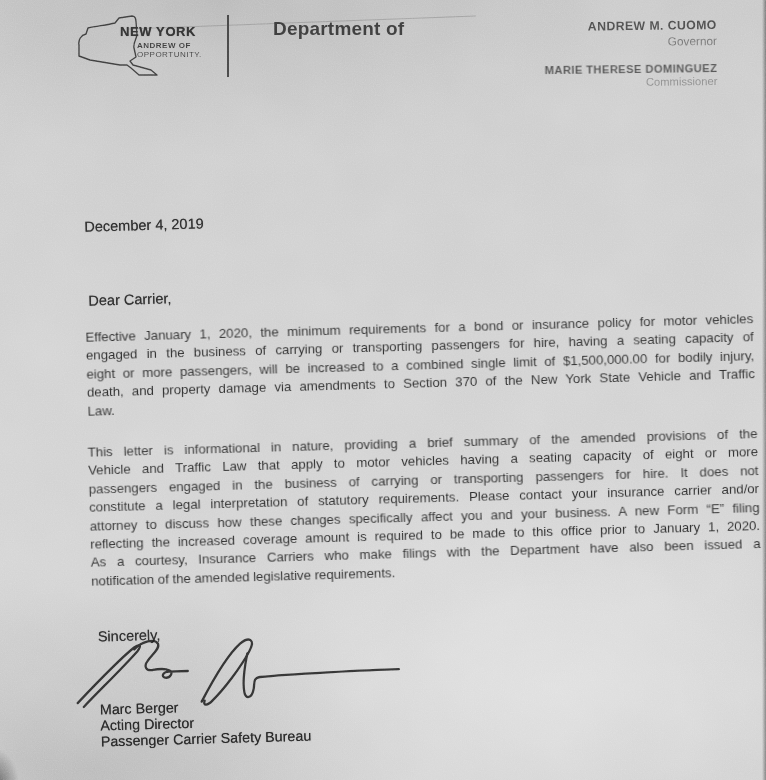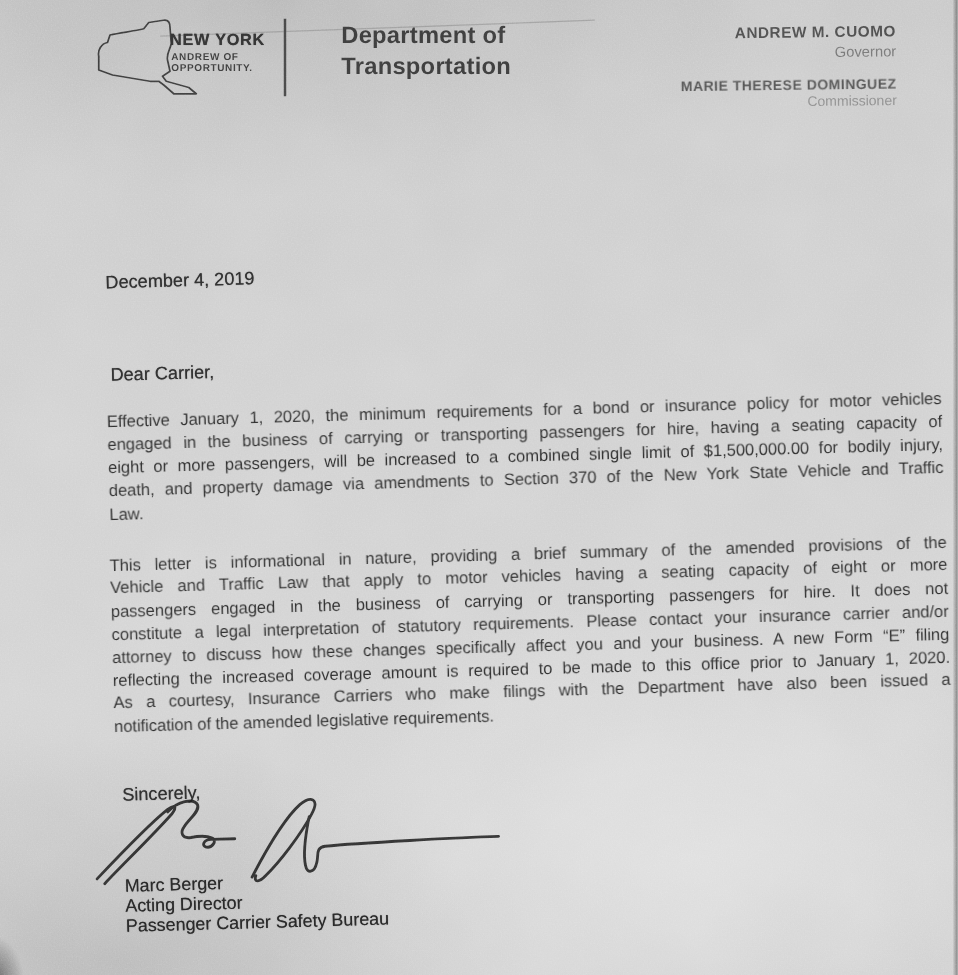--- a/index.html
+++ b/index.html
@@ -9,23 +9,23 @@
     background:
       radial-gradient(ellipse 520px 300px at 72% 88%, rgba(238,238,238,0.55), rgba(238,238,238,0) 70%),
       radial-gradient(ellipse 420px 260px at 12% 99%, rgba(110,110,110,0.20), rgba(110,110,110,0) 70%),
       radial-gradient(ellipse 500px 220px at 30% 0%, rgba(150,150,150,0.25), rgba(150,150,150,0) 75%),
       linear-gradient(176deg, #c3c3c3 0%, #cbcbcb 12%, #d0d0d0 45%, #d2d2d2 68%, #cacaca 100%);
   }
   .soft { text-shadow:0 0 0.7px rgba(46,46,46,0.85); }
 
   
   .logo-outline { position:absolute; left:74px; top:12px; filter:blur(0.2px); }
-  .brand      { position:absolute; left:136px; top:24px; font-size:13px; font-weight:bold; letter-spacing:0.6px; color:#313131; }
+  .brand      { position:absolute; left:120px; top:24px; font-size:13px; font-weight:bold; letter-spacing:0.6px; color:#313131; }
   .tagline1   { position:absolute; left:137px; top:41px; font-size:8px;  font-weight:bold; letter-spacing:0.5px; color:#3a3a3a; }
-  .tagline2   { position:absolute; left:137px; top:50px; font-size:8px;  font-weight:bold; letter-spacing:0.5px; color:#3a3a3a; }
+  .tagline2   { position:absolute; left:137px; top:50px; font-size:8px;  font-weight:normal; letter-spacing:0.5px; color:#3a3a3a; }
   .divider    { position:absolute; left:227px; top:15px; width:2px; height:62px; background:#454545; }
   .agency     { position:absolute; left:238px; top:16px; font-size:19px; font-weight:bold; line-height:25px; letter-spacing:0.2px; color:#3b3b3b; filter:blur(0.25px);margin-left:35px; }
 
   .officials  { position:absolute; right:49px; top:18px; text-align:right; transform:rotate(-0.7deg); transform-origin:100% 0; }
   .off-name1  { font-size:12.3px; font-weight:bold; letter-spacing:0.4px; color:#4d4d4d; }
   .off-title1 { font-size:11.8px; color:#757575; margin-top:2px; }
   .off-name2  { font-size:11.2px; font-weight:bold; letter-spacing:0.4px; color:#525252; margin-top:14px; filter:blur(0.25px); }
   .off-title2 { font-size:11.2px; color:#8a8a8a; margin-top:1px; }
 
   
@@ -59,21 +59,20 @@
   <div>
     <svg class="logo-outline" width="92" height="68" viewBox="0 0 92 68">
       <path d="M5 33 C4 28 7 23 12 22 L14 16 C23 14 33 13 41 11 L45 6 L58 4 C61 4 62 7 62 10 L63 23 C62 28 59 31 60 36 L62 45 L56 49 L59 53 L77 58 L83 63 L65 63 L57 56 L53 53 L46 53 L16 48 L5 44 Z" fill="none" stroke="#3c3c3c" stroke-width="1.4" stroke-linejoin="round"></path>
     </svg>
     <div class="brand soft">NEW YORK</div>
     <div class="tagline1">ANDREW OF</div>
     <div class="tagline2">OPPORTUNITY.</div>
     <div class="divider"></div>
     <div class="agency">
       <div>Department of</div>
-      <div>Transportation</div>
     </div>
 
     <div class="officials">
       <div class="off-name1">ANDREW M. CUOMO</div>
       <div class="off-title1">Governor</div>
       <div class="off-name2">MARIE THERESE DOMINGUEZ</div>
       <div class="off-title2">Commissioner</div>
     </div>
   </div>
 

